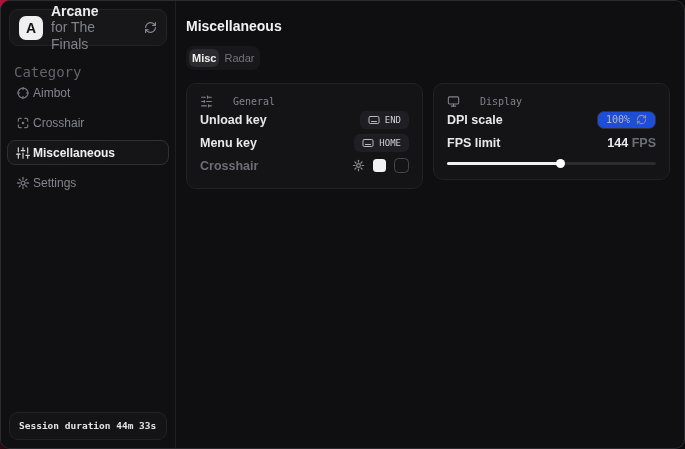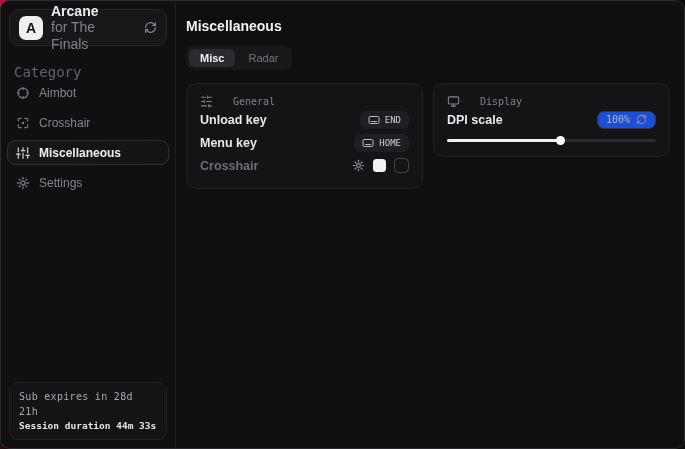--- a/index.html
+++ b/index.html
@@ -41,21 +41,21 @@
   .profile-title { font-size:14px; font-weight:bold; color:#ececf0; }
   .profile-sub { font-size:14px; color:#828289; }
   .icon-btn { color:#8e8e95; display:flex; align-items:center; cursor:pointer; }
   .category-label {
     font-family:"DejaVu Sans Mono", monospace;
     font-size:14px; color:#63636b;
     margin:10px 0 0 13px;
   }
   .nav { display:flex; flex-direction:column; gap:5px; padding:0 6px; }
   .nav-item {
-    height:25px; display:flex; align-items:center; gap:9px;
+    height:25px; display:flex; align-items:center; gap:3px;
     padding:0 8px; border-radius:8px;
     border:1px solid transparent;
     color:#85858d; font-size:12px;
   }
   .nav-item .nicon { display:flex; align-items:center; color:#77777f; }
   .nav-item.selected {
     border-color:#2e2e34;
     background:linear-gradient(90deg,#17171a, #141417);
     color:#eeeef2; font-weight:bold;
   }
@@ -71,21 +71,21 @@
   .footer-line1 { font-size:10px; color:#a9a9b0; letter-spacing:0.3px; }
   .footer-line2 { font-size:9.5px; color:#e3e3e8; font-weight:bold; }
   
   .main { flex:1; padding:17px 16px 0 10px; }
   .page-title { font-size:14px; font-weight:bold; color:#f2f2f5; }
   .tabbar {
     margin-top:12px; display:inline-flex; align-items:center;
     background:#18181b; border-radius:8px; padding:3px; gap:2px;
   }
   .tab {
-    font-size:11px; color:#74747c; padding:3px 11px; border-radius:6px;
+    font-size:11px; color:#74747c; padding:3px 3px; border-radius:6px;
     cursor:pointer;
   }
   .tab.selected { background:#2c2c30; color:#f0f0f3; font-weight:bold; }
   .cards { display:flex; gap:10px; margin-top:13px; align-items:flex-start; }
   .card {
     flex:0 0 237px; width:237px;
     background:#141417; border:1px solid #222226;
     border-radius:10px; padding:11px 13px 11px;
   }
   .card-header {
@@ -216,21 +216,20 @@
           </svg>
         </span>
         <span>Settings</span>
       </div>
 
     </div>
 
     <div class="sidebar-spacer"></div>
 
     <div class="footer-box">
-      <div class="footer-line1">Sub expires in 28d 21h</div>
       <div class="footer-line2">Session duration 44m 33s</div>
     </div>
 
   </div>
 
   <div class="main">
 
     <div class="page-title">Miscellaneous</div>
 
     <div class="tabbar">
@@ -326,20 +325,27 @@
               <svg width="11" height="11" viewBox="0 0 24 24" fill="none" stroke="currentColor" stroke-width="2.2" stroke-linecap="round" stroke-linejoin="round">
                 <path d="M3 12a9 9 0 0 1 9-9 9.75 9.75 0 0 1 6.74 2.74L21 8"></path>
                   <path d="M21 3v5h-5"></path>
                 <path d="M21 12a9 9 0 0 1-9 9 9.75 9.75 0 0 1-6.74-2.74L3 16"></path>
                   <path d="M8 16H3v5"></path>
               </svg>
             </span>
           </span>
         </div>
 
+        <div class="card-row">
+          <span class="row-label">FPS limit</span>
+          <span class="fps-value">
+            <span>144</span>
+            <span class="fps-unit">FPS</span>
+          </span>
+        </div>
 
         <div class="slider">
           <div class="slider-track"></div>
           <div class="slider-fill" style="width: 54%;"></div>
           <div class="slider-thumb" style="left: 54%;"></div>
         </div>
       </div>
 
     </div>
   </div>

